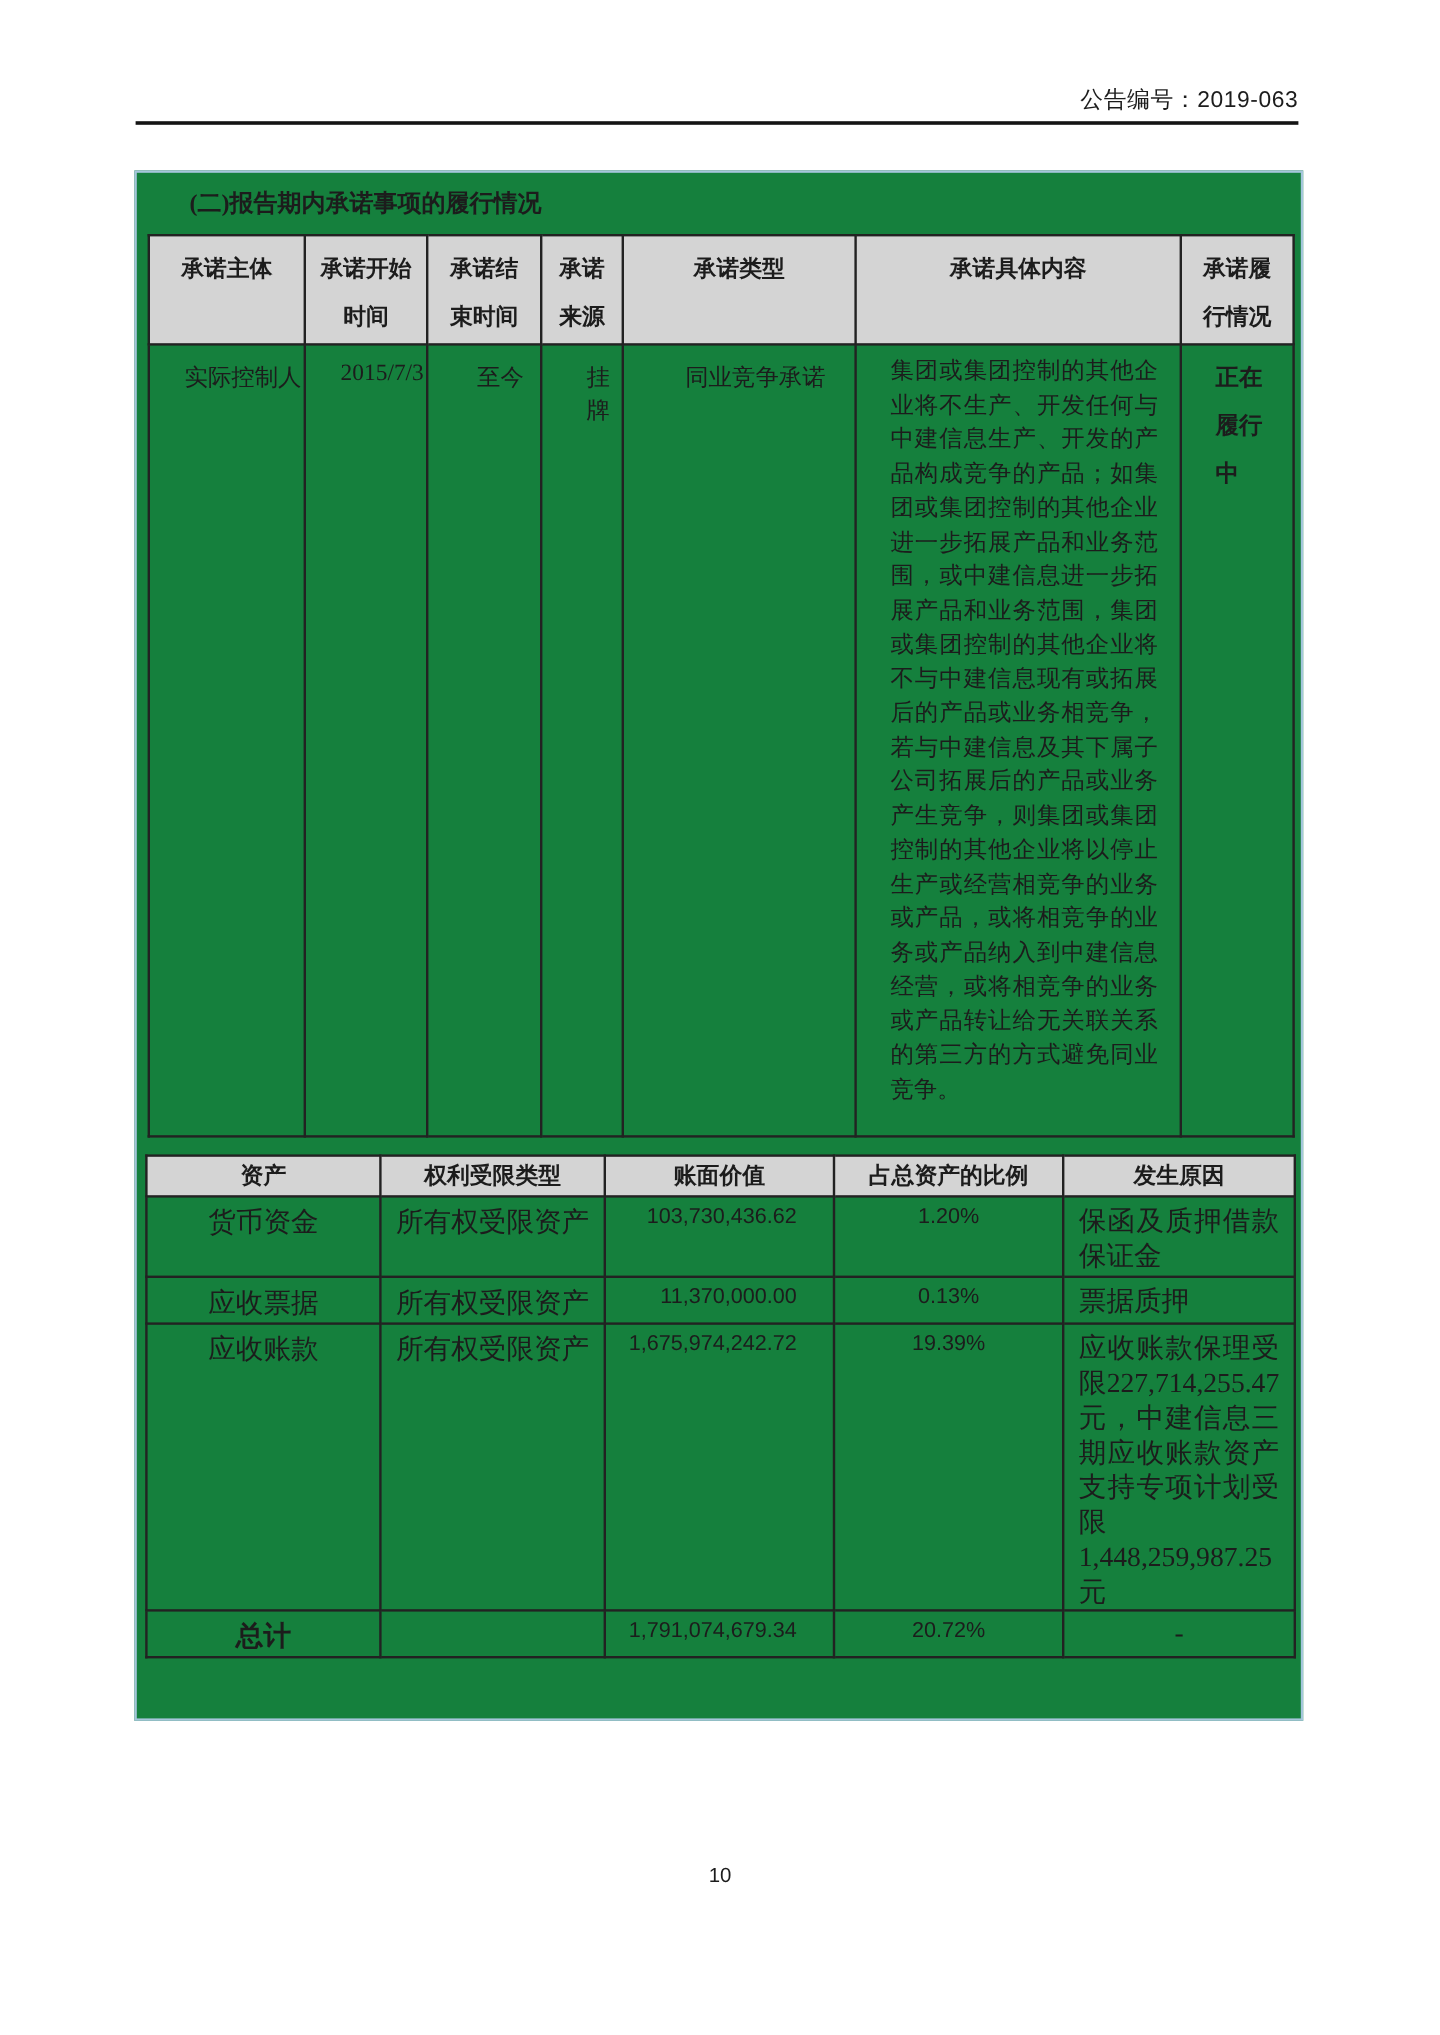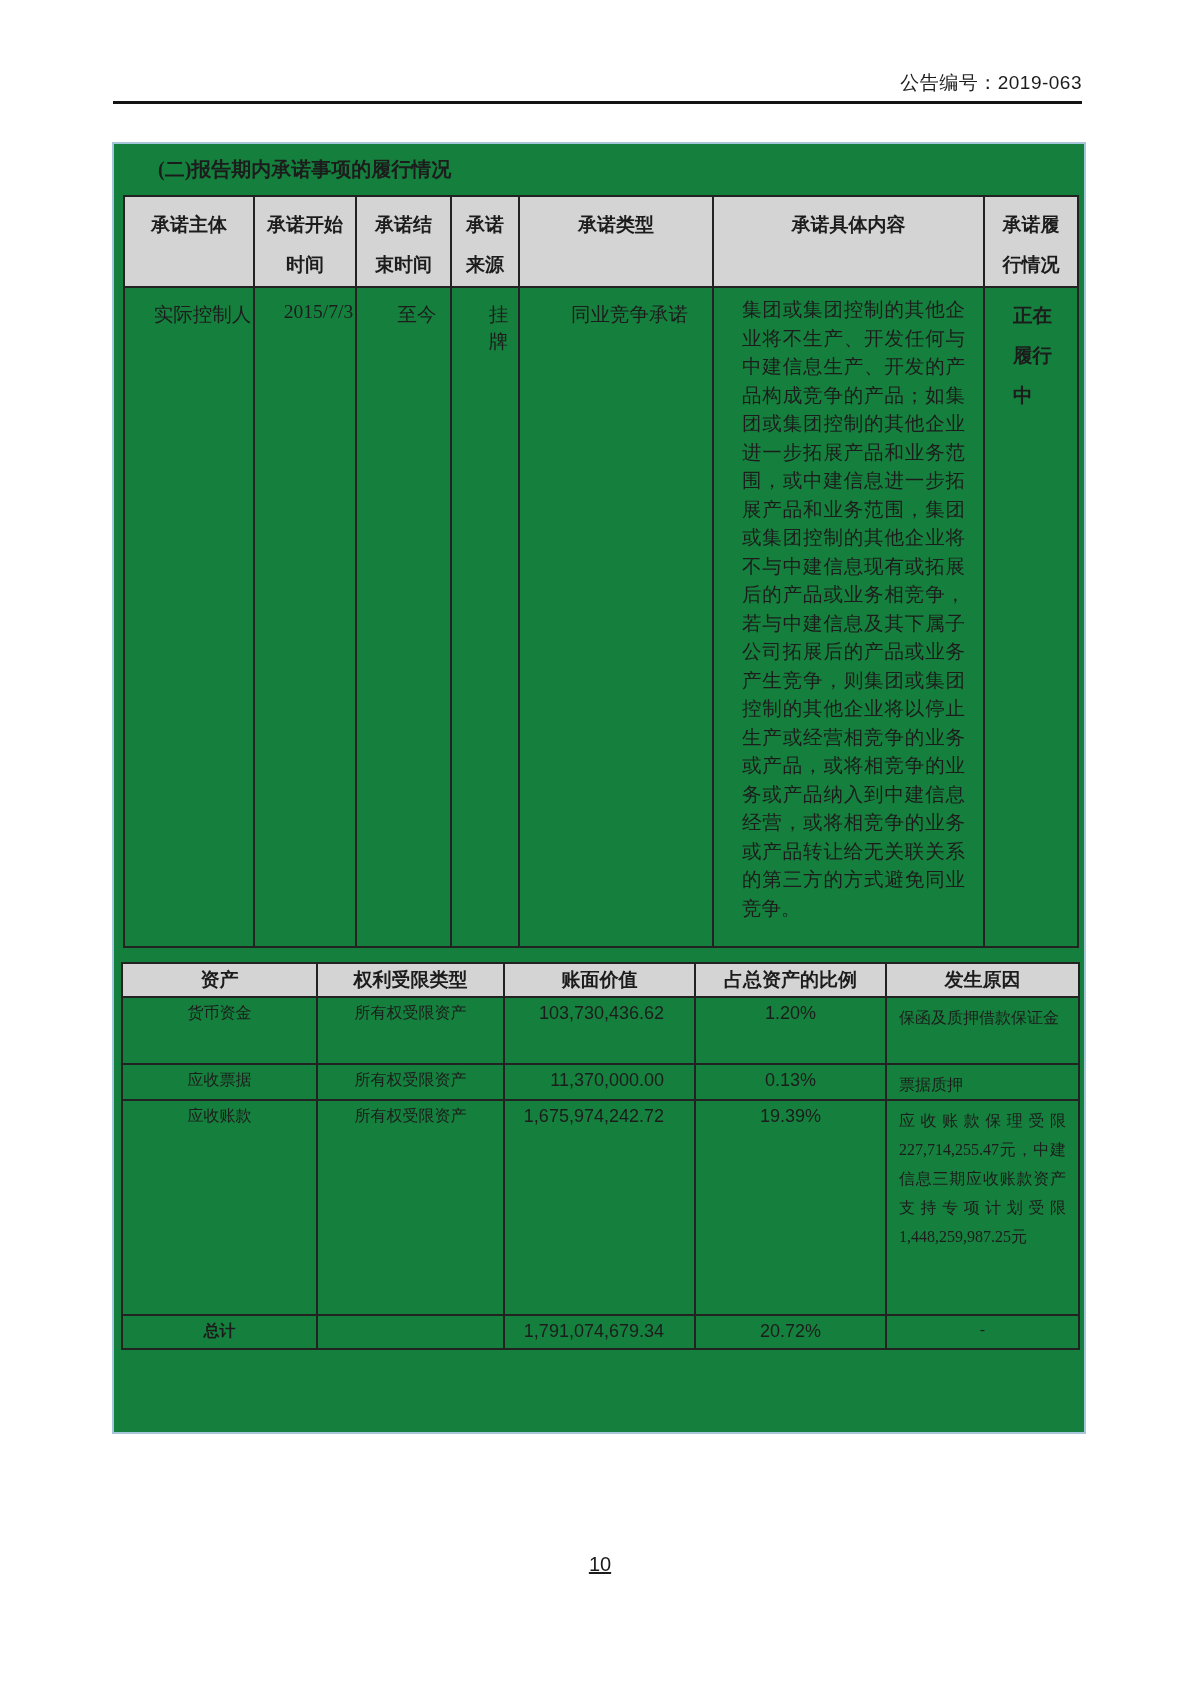--- a/index.html
+++ b/index.html
@@ -33,42 +33,42 @@
   .t1 .data-row td { height:660px;padding-left:28px; }
   .t1 .c-center { text-align:center; padding-top:13px; }
   .t1 .c-content { text-align:justify; padding:8px 18px 0; line-height:28.5px; }
   .t1 .c-status { text-align:left; font-weight:bold; padding:8px 12px 0; line-height:40px; }
 
   
   .t2 { width:957px; margin:14px 0 0 7px; }
   .t2 th {
     background:#d4d4d4; font-size:19px; font-weight:bold; text-align:center; padding:3px 2px; height:31px;margin-top:28px;
   }
-  .t2 td { vertical-align:top; font-size:16px; padding-top:5px; }
+  .t2 td { vertical-align:top; font-size:23px; padding-top:5px; }
   .t2 .r1 td { height:67px; }
   .t2 .r2 td { height:30px;margin-left:28px; }
   .t2 .r3 td { height:215px;border-radius:26px; }
   .t2 .r4 td { height:34px; }
   .t2 .asset { text-align:center; }
   .t2 .rtype { text-align:center; }
   .t2 .val {
     text-align:right; padding-right:30px; font-size:18px;
     font-family:"Liberation Sans","DejaVu Sans",sans-serif;
   }
   .t2 .ratio {
     text-align:center; font-size:18px;
     font-family:"Liberation Sans","DejaVu Sans",sans-serif;
   }
   .t2 .reason { text-align:justify; padding:5px 12px 0; line-height:29px; }
   .t2 .dash { text-align:center; }
   .t2 .bold { font-weight:bold; }
 
   .page-num {
     position:absolute; top:1553px; left:0; width:1200px; text-align:center;
-    font-size:20px; font-family:"Liberation Sans","DejaVu Sans",sans-serif;text-decoration:underline;
+    font-size:17px; font-family:"Liberation Sans","DejaVu Sans",sans-serif;
   }
 </style>
 </head>
 <body>
 
 <div class="doc-num">公告编号：2019-063</div>
 <div class="top-rule"></div>
 
 <div class="blue-box">
 

